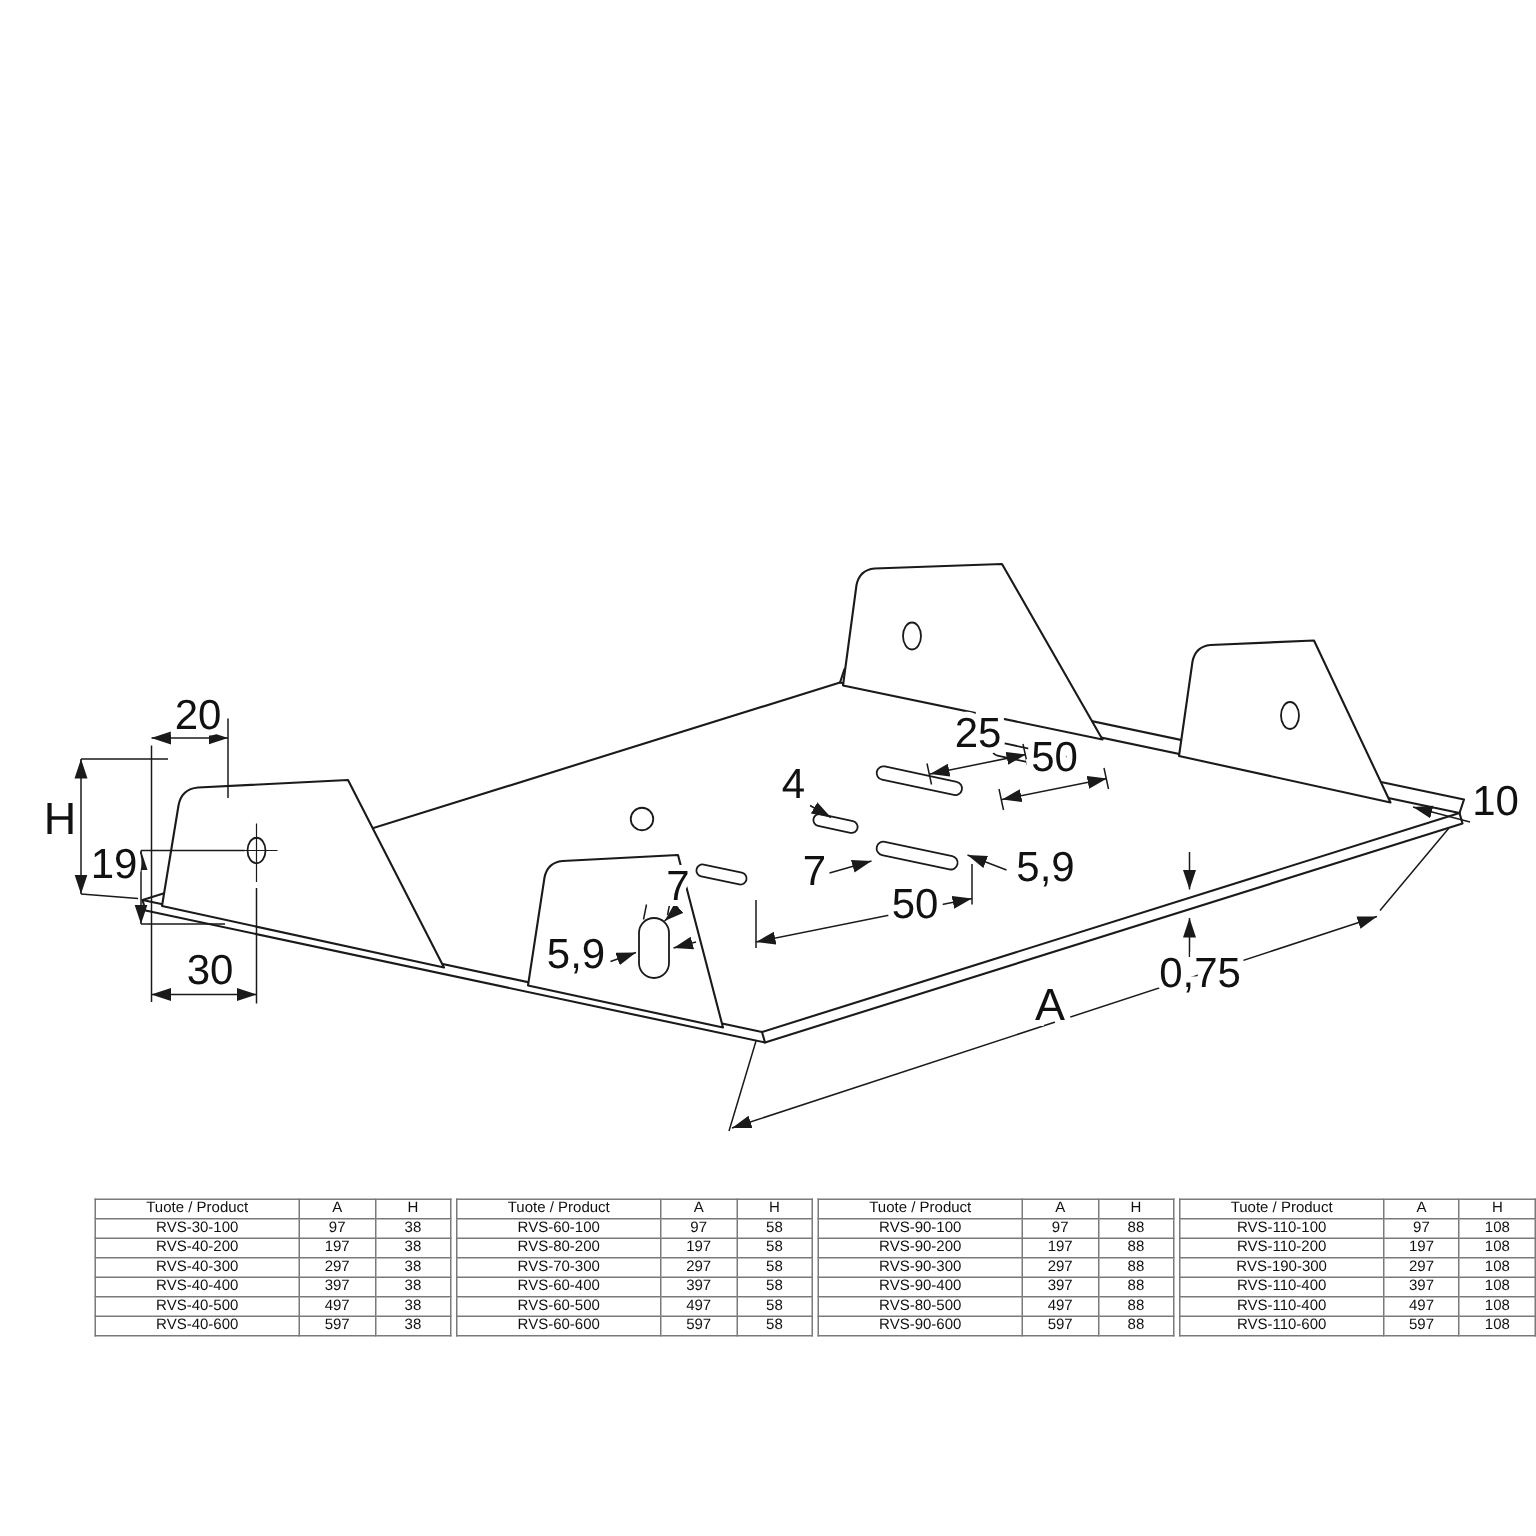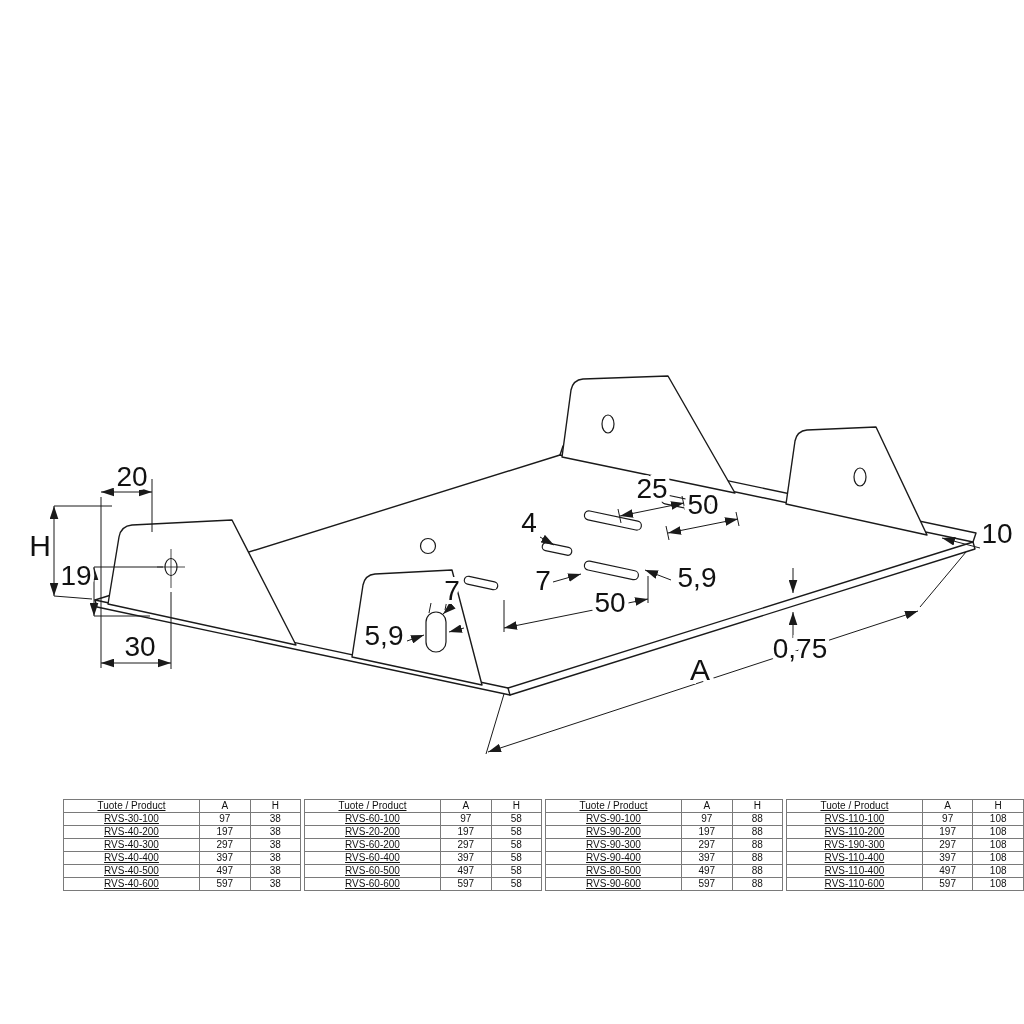--- a/index.html
+++ b/index.html
@@ -12,21 +12,21 @@
   .hair{stroke:#1a1a1a;stroke-width:0.8;fill:none;}
   .slot{stroke:#1a1a1a;stroke-width:1.2;fill:none;}
   .dim-label{font-family:"Liberation Sans",sans-serif;font-size:28px;fill:#111;
              text-anchor:middle;paint-order:stroke;stroke:#ffffff;stroke-width:8px;}
   .dim-label.big{font-size:30px;}
   .tables{position:absolute;left:63px;top:799px;display:flex;gap:3px;}
   table{border-collapse:collapse;font-family:"Liberation Sans",sans-serif;font-size:10px;
         color:#111;background:#fff;}
   th,td{border:1px solid #7a7a7a;text-align:center;padding:0 2px;height:12px;line-height:12px;
         font-weight:normal;white-space:nowrap;}
-  .col-product{width:134px;text-decoration:underline;}
+  .col-product{width:134px;}
   .col-num{width:47px;}
 </style>
 </head>
 <body>
 
 <div class="canvas">
 
   <svg width="1024" height="795" viewBox="0 0 1024 795">
     <defs>
       <marker id="arr" viewBox="0 0 12 8" refX="12" refY="4" markerWidth="13" markerHeight="9" orient="auto-start-reverse">
@@ -181,26 +181,26 @@
             <th class="col-num">H</th>
           </tr>
         </thead>
         <tbody>
           <tr>
             <td class="col-product">RVS-60-100</td>
             <td class="col-num">97</td>
             <td class="col-num">58</td>
           </tr>
           <tr>
-            <td class="col-product">RVS-20-200</td>
+            <td class="col-product">RVS-80-200</td>
             <td class="col-num">197</td>
             <td class="col-num">58</td>
           </tr>
           <tr>
-            <td class="col-product">RVS-60-200</td>
+            <td class="col-product">RVS-70-300</td>
             <td class="col-num">297</td>
             <td class="col-num">58</td>
           </tr>
           <tr>
             <td class="col-product">RVS-60-400</td>
             <td class="col-num">397</td>
             <td class="col-num">58</td>
           </tr>
           <tr>
             <td class="col-product">RVS-60-500</td>

